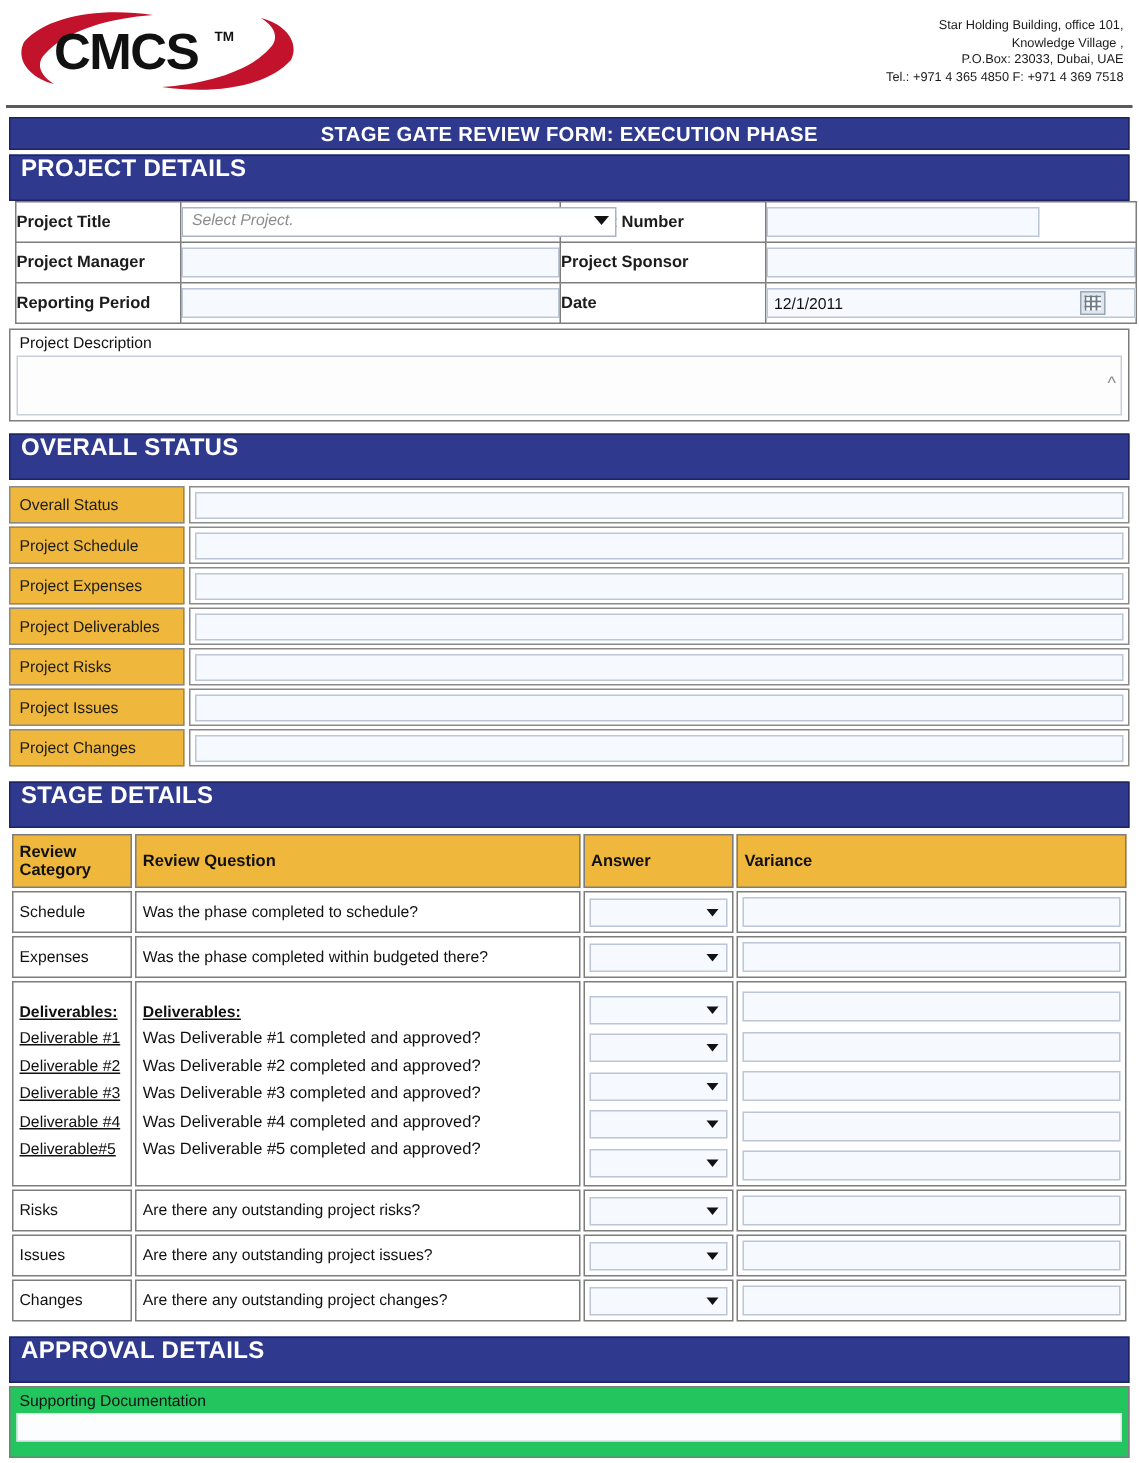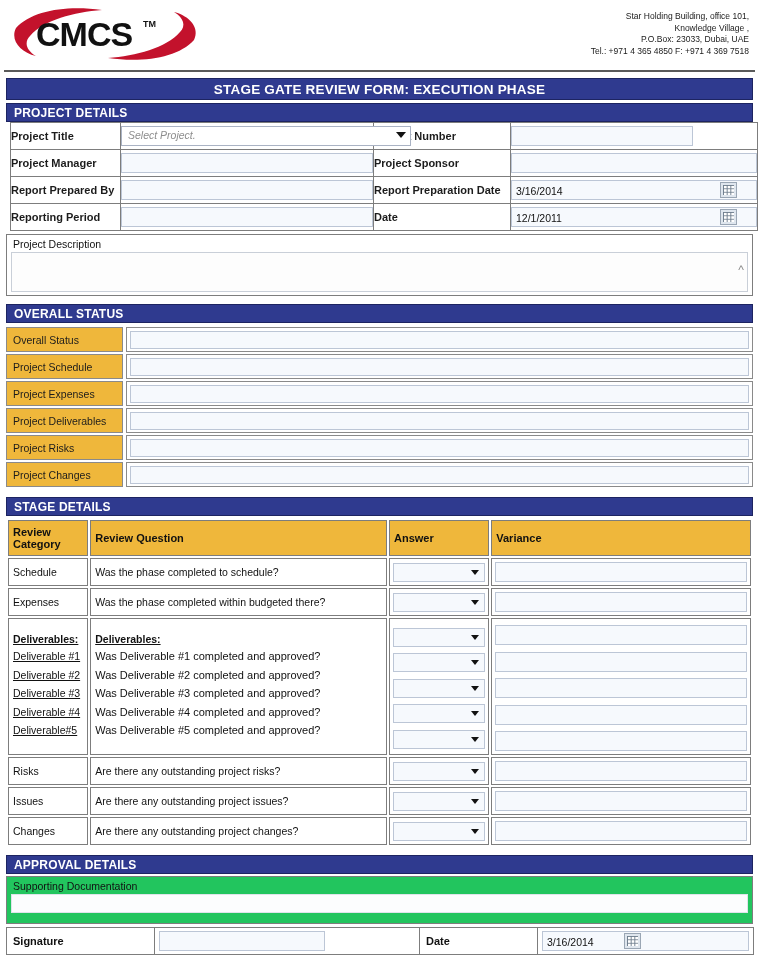--- a/index.html
+++ b/index.html
@@ -46,22 +46,22 @@
   .title-band {
     margin: 6px 6px 0 6px;
     height: 22px;
     text-align: center;
     font-size: 13.5px;
     line-height: 21px;
     letter-spacing: .2px;
   }
   .sec-band {
     margin: 3px 6px 0 6px;
-    height: 19px;
-    font-size: 12px;
+    height: 31px;
+    font-size: 16px;
     line-height: 18px;
     padding-left: 7px;
     letter-spacing: .2px;
   }
 
   table.grid {
     border-collapse: collapse;
     table-layout: fixed;
     width: 747px;
     margin: 0 10px;
@@ -302,35 +302,20 @@
       <td class="lbl">Project Manager</td>
       <td class="cell">
         <span class="inp"></span>
       </td>
       <td class="lbl">Project Sponsor</td>
       <td class="cell">
         <span class="inp"></span>
       </td>
     </tr>
     <tr>
-      <td class="lbl">Report Prepared By</td>
-      <td class="cell">
-        <span class="inp"></span>
-      </td>
-      <td class="lbl">Report Preparation Date</td>
-      <td class="cell">
-        <div class="datewrap">
-          <span class="inp">3/16/2014</span>
-          <span class="cal">
-                <i></i>
-              </span>
-        </div>
-      </td>
-    </tr>
-    <tr>
       <td class="lbl">Reporting Period</td>
       <td class="cell">
         <span class="inp"></span>
       </td>
       <td class="lbl">Date</td>
       <td class="cell">
         <div class="datewrap">
           <span class="inp">12/1/2011</span>
           <span class="cal">
                 <i></i>
@@ -375,20 +360,27 @@
     </tr>
     <tr>
       <td class="k">Project Deliverables</td>
       <td class="sp"></td>
       <td class="v">
             <span class="inp"></span>
           </td>
     </tr>
     <tr>
       <td class="k">Project Risks</td>
+      <td class="sp"></td>
+      <td class="v">
+            <span class="inp"></span>
+          </td>
+    </tr>
+    <tr>
+      <td class="k">Project Issues</td>
       <td class="sp"></td>
       <td class="v">
             <span class="inp"></span>
           </td>
     </tr>
     <tr>
       <td class="k">Project Changes</td>
       <td class="sp"></td>
       <td class="v">
             <span class="inp"></span>

